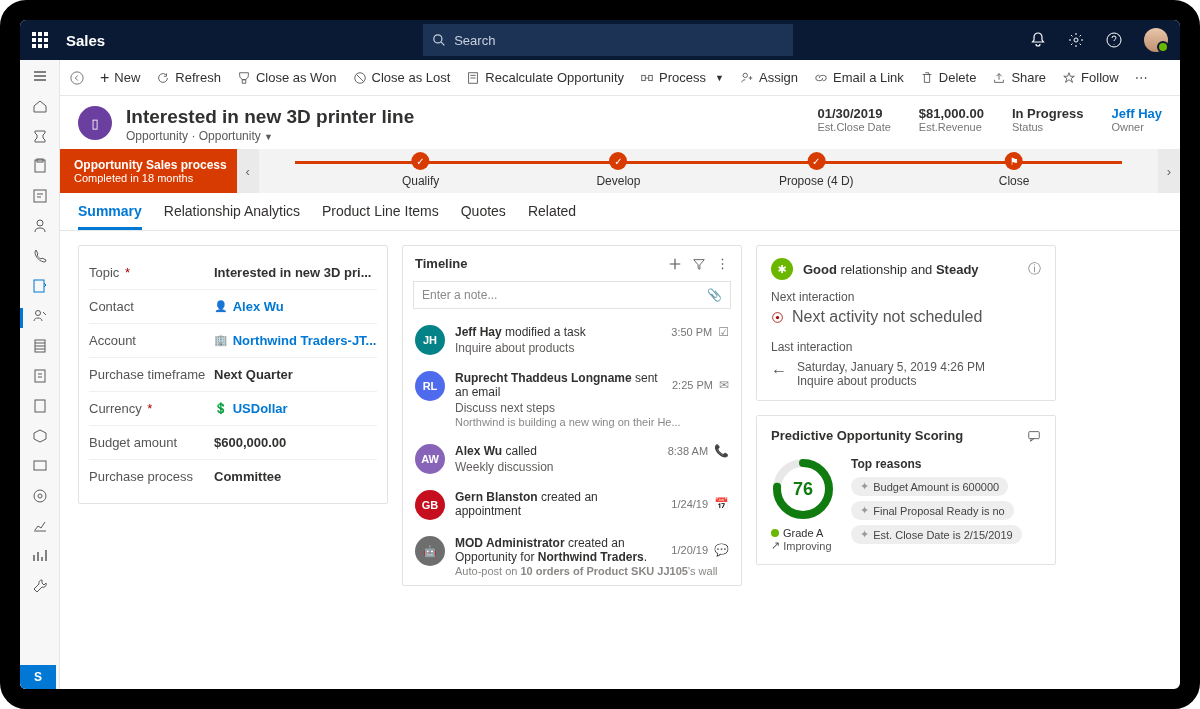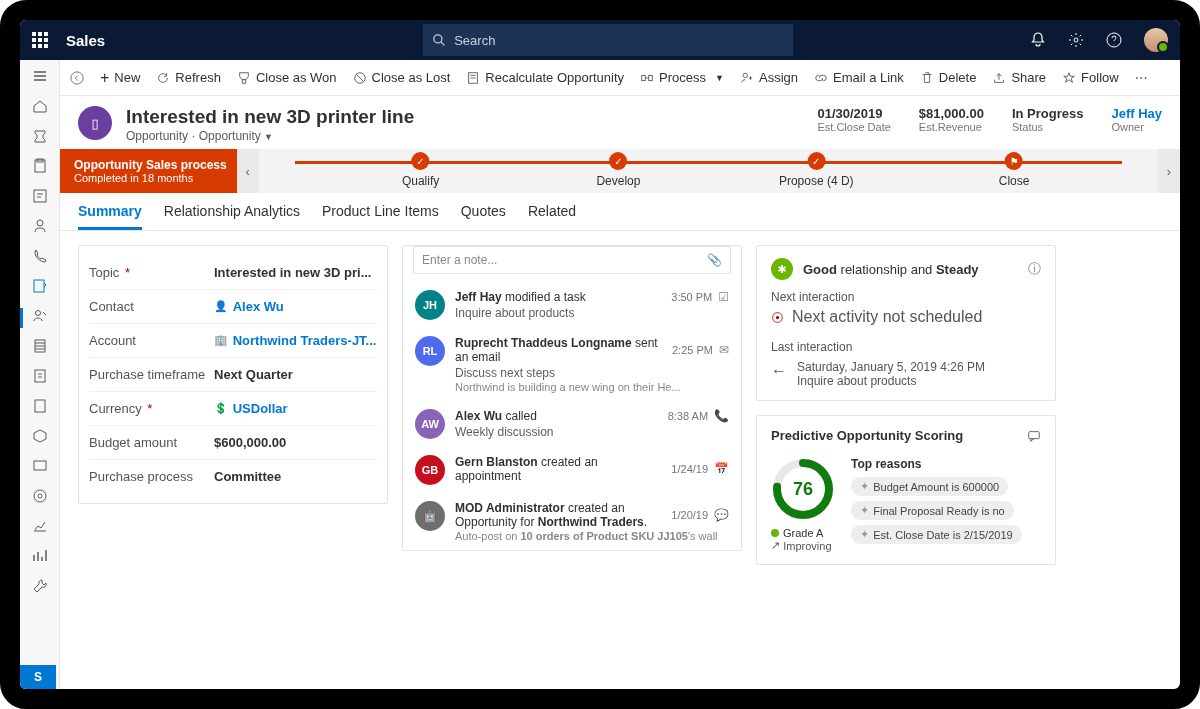--- a/index.html
+++ b/index.html
@@ -377,20 +377,30 @@
               </div>
               <div class="field">
                 <div class="flabel">Purchase process</div>
                 <div class="fval">Committee</div>
               </div>
             </div>
         </div>
 
         <div class="col2">
           <div class="card">
+            <div class="timeline-head">
+              <div class="ttl">Timeline</div>
+              <svg viewBox="0 0 16 16">
+                  <path d="M8 2v12M2 8h12" stroke="#555" stroke-width="1.3"></path>
+                </svg>
+              <svg viewBox="0 0 16 16">
+                  <path d="M2 3h12l-5 6v5l-2-1V9z" fill="none" stroke="#555"></path>
+                </svg>
+              <span style="color:#555">⋮</span>
+            </div>
             <div class="note-input">
               <span style="flex:1">Enter a note...</span>
               <span>📎</span>
             </div>
             <div id="timeline-items">
                 <div class="tl-item">
                   <div class="avatar" style="background: rgb(3, 131, 135);">JH</div>
                   <div class="body">
                     <div class="line1">
                       <div class="txt"><b>Jeff Hay</b> modified a task</div>

